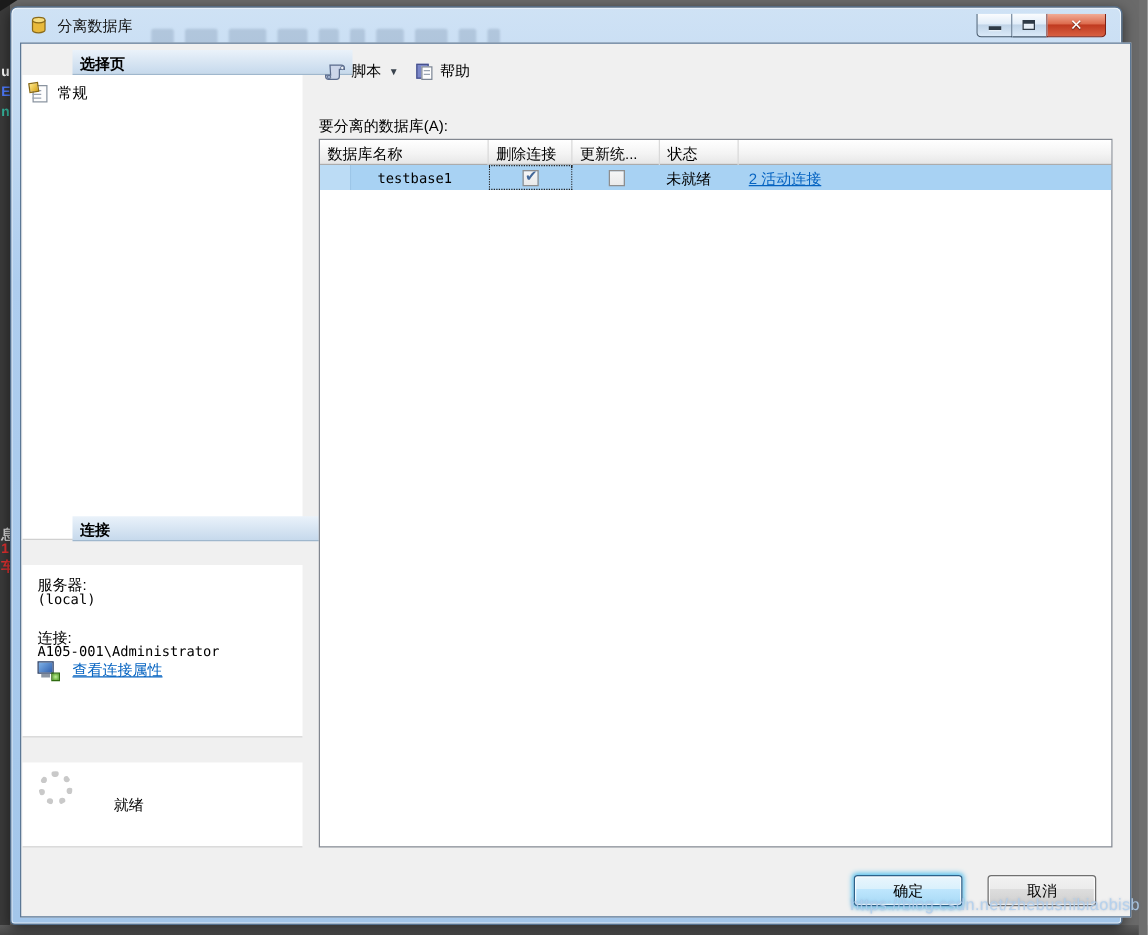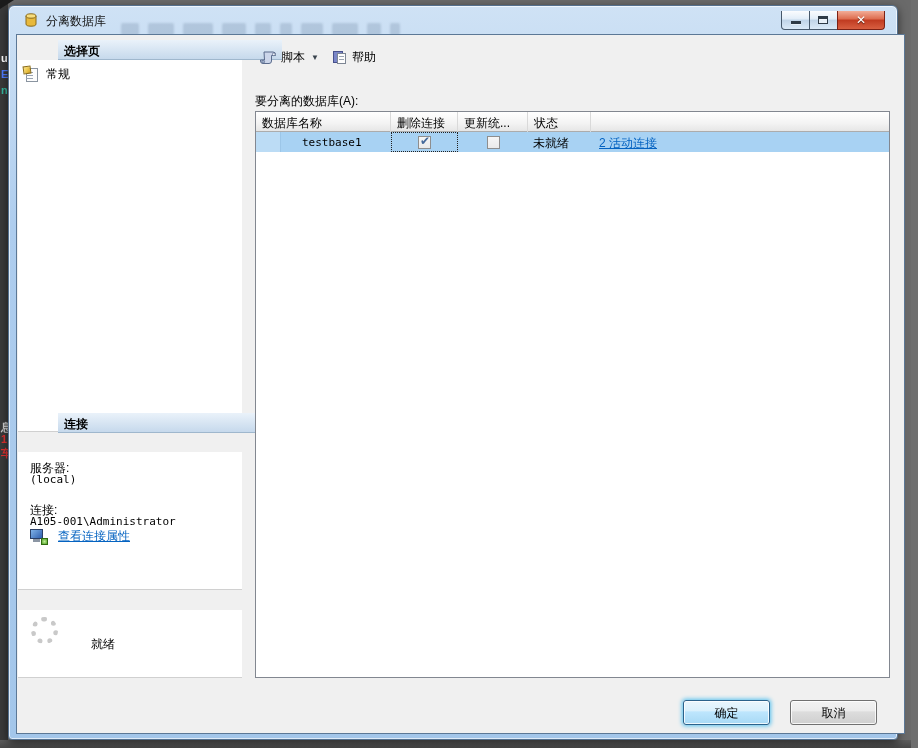--- a/index.html
+++ b/index.html
@@ -238,13 +238,14 @@
             <span class="link">2 活动连接</span>
           </div>
         </div>
       </div>
 
       <div class="btn btn-ok">确定</div>
       <div class="btn btn-cancel">取消</div>
     </div>
   </div>
 
+  <div class="watermark">https://blog.csdn.net/zhebushibiaobisb</div>
 </div>
 
 </body></html>

